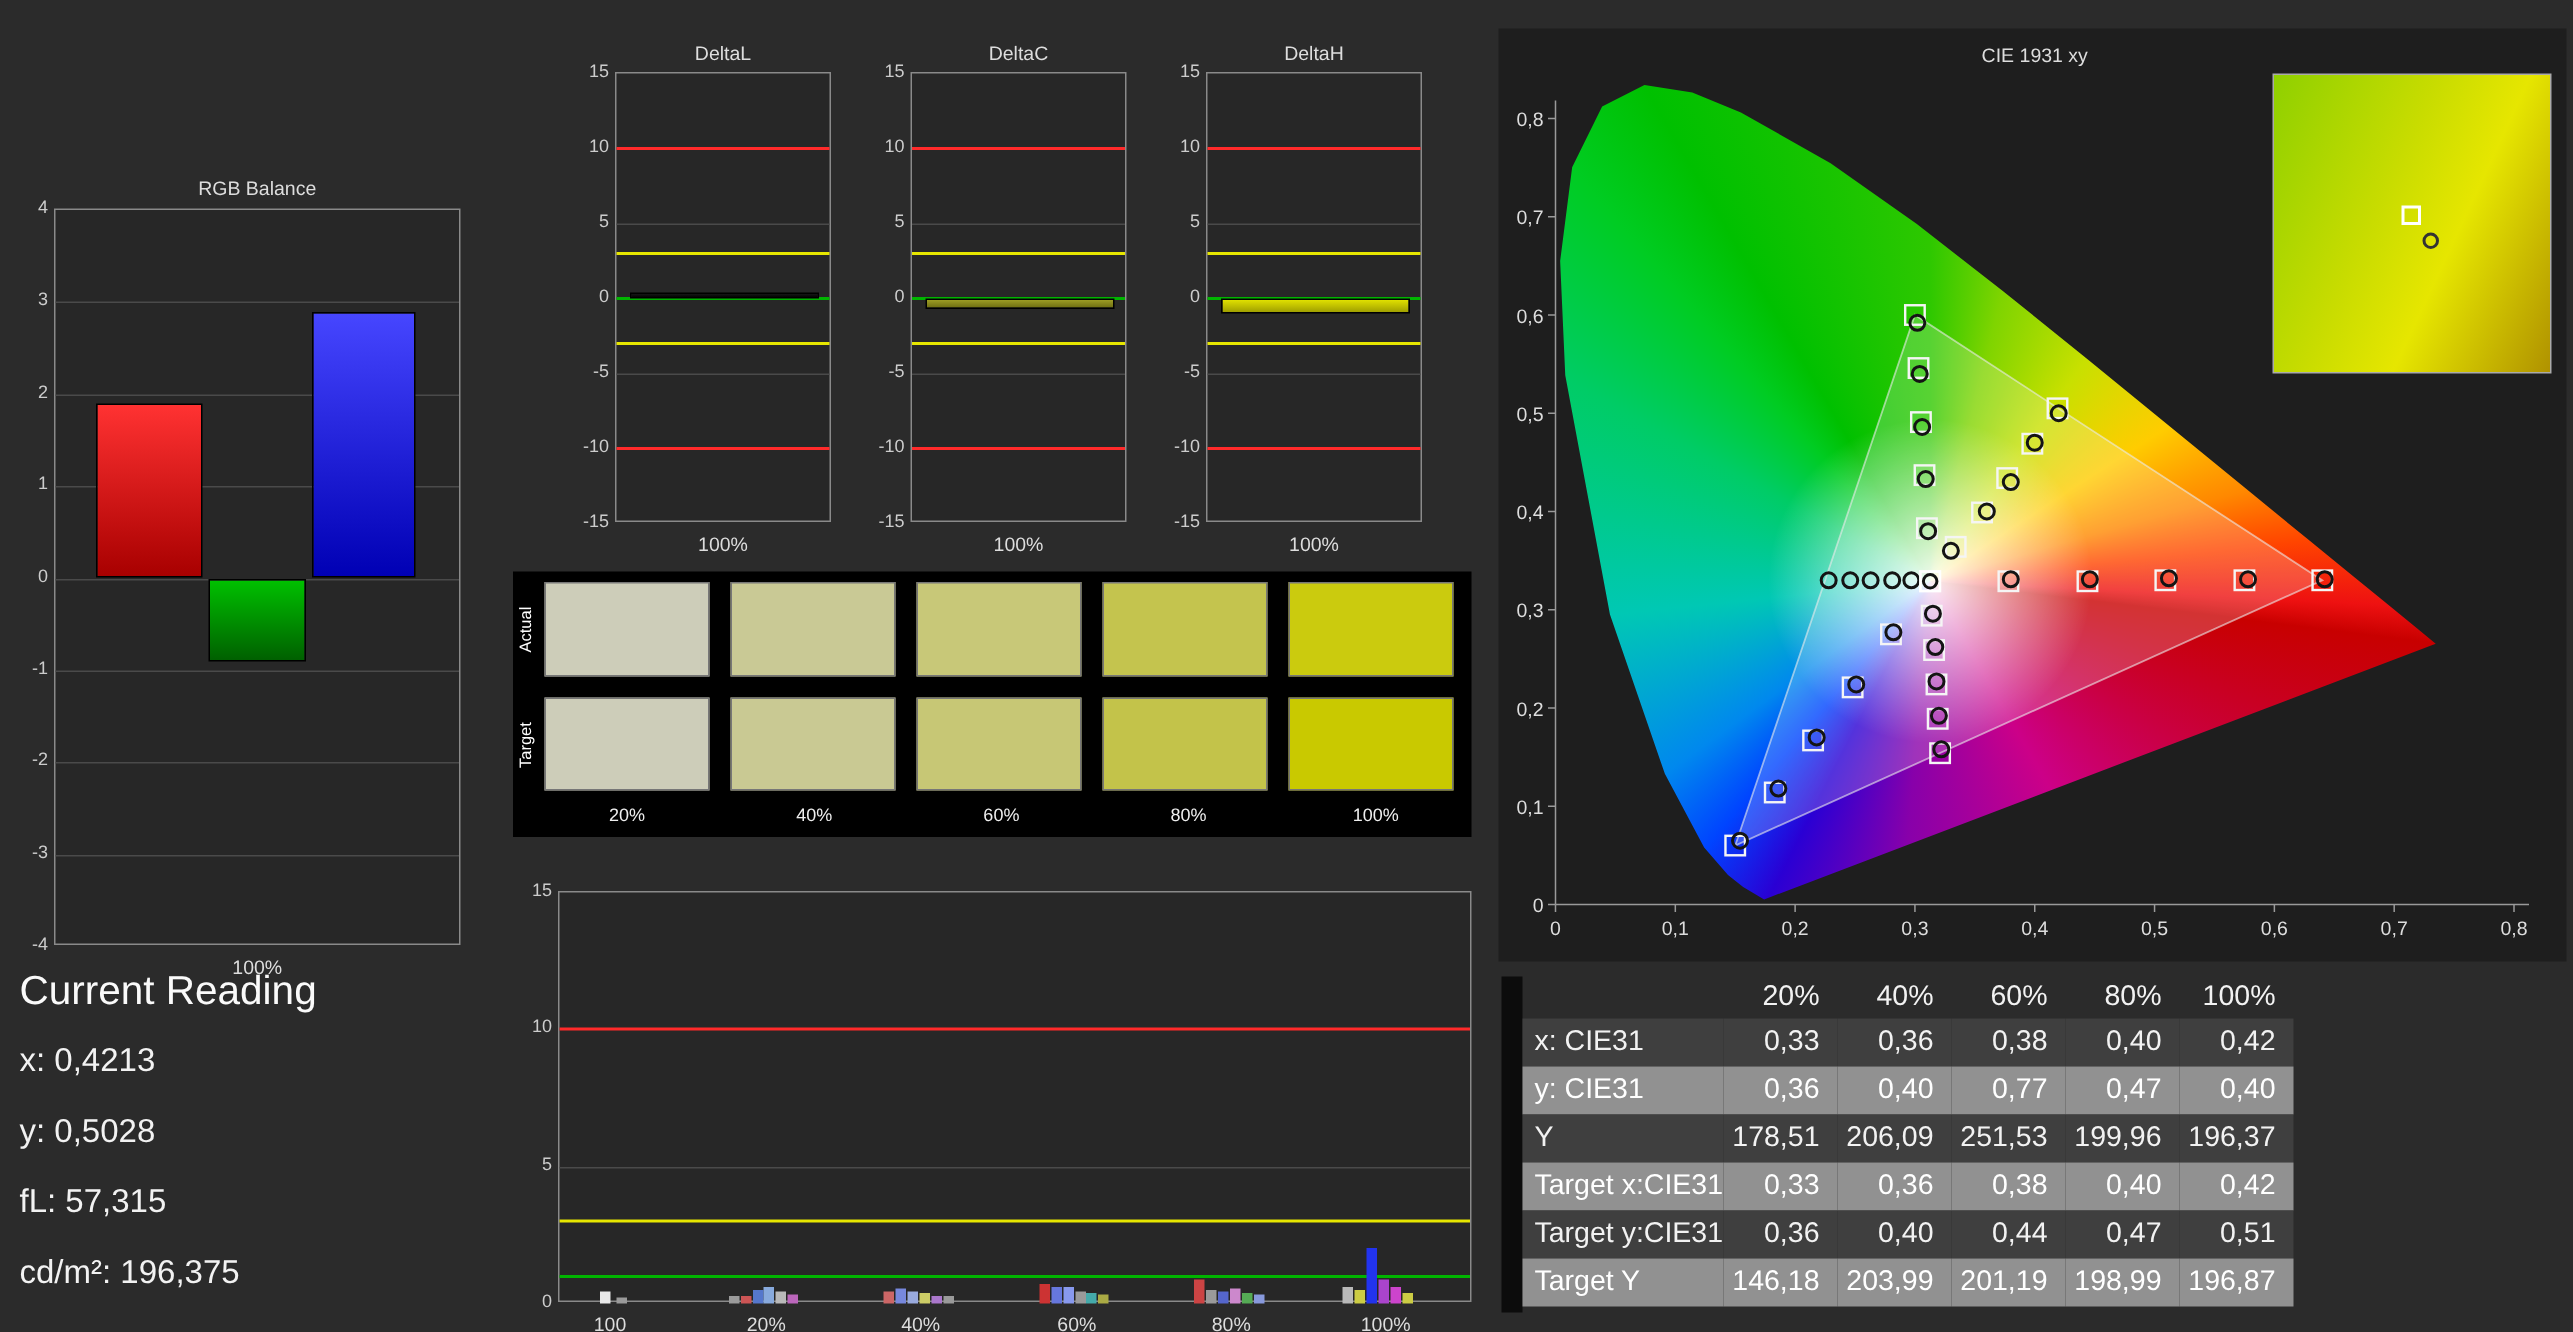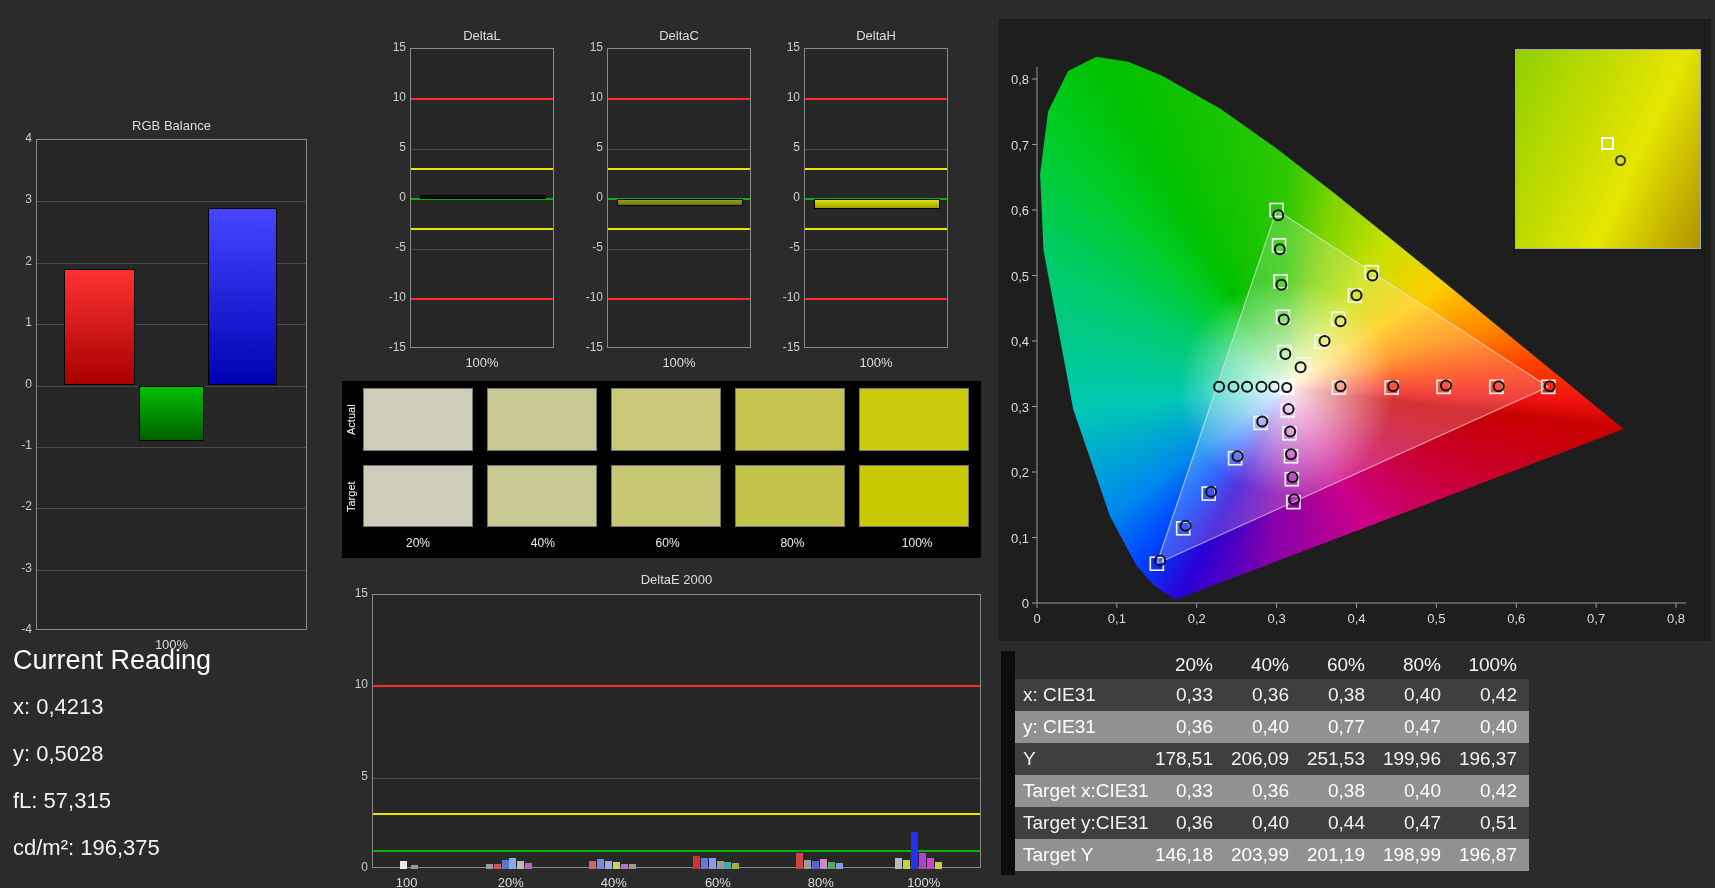--- a/index.html
+++ b/index.html
@@ -156,21 +156,20 @@
       <div class="swatch" style="left: 393px; top: 84px; height: 62px; background: rgb(195, 195, 74);"></div>
       <div class="swatch" style="left: 517px; top: 84px; height: 62px; background: rgb(201, 201, 0);"></div>
       <div class="xlab" style="left: 76px; top: 155px;">20%</div>
       <div class="xlab" style="left: 200.8px; top: 155px;">40%</div>
       <div class="xlab" style="left: 325.6px; top: 155px;">60%</div>
       <div class="xlab" style="left: 450.4px; top: 155px;">80%</div>
       <div class="xlab" style="left: 575.2px; top: 155px;">100%</div>
     </div>
 
   <div class="chart" id="de-chart" style="left:322px;top:570px;width:680px;height:316px">
-      <div class="chart-title" style="left: 50px; width: 609px; top: 2px;">DeltaE 2000</div>
       <div class="plot" style="left: 50px; top: 24px; width: 609px; height: 274px;">
         <div class="grid" style="top: 182.667px;"></div>
         <div class="ref" style="top: 90.3333px; background: rgb(255, 42, 42);"></div>
         <div class="ref" style="top: 218.2px; background: rgb(230, 230, 0);"></div>
         <div class="ref" style="top: 254.733px; background: rgb(0, 180, 0);"></div>
         <div class="bar ebar" style="left: 27.45px; width: 7px; top: 265.78px; height: 8.22px; background: rgb(232, 232, 232);"></div>
         <div class="bar ebar" style="left: 38.412px; width: 7px; top: 270.347px; height: 3.65333px; background: rgb(154, 154, 154);"></div>
         <div class="bar ebar" style="left: 112.71px; width: 7px; top: 268.52px; height: 5.48px; background: rgb(154, 154, 154);"></div>
         <div class="bar ebar" style="left: 120.627px; width: 7px; top: 268.885px; height: 5.11467px; background: rgb(204, 85, 85);"></div>
         <div class="bar ebar" style="left: 128.544px; width: 7px; top: 264.867px; height: 9.13333px; background: rgb(85, 119, 204);"></div>
@@ -216,20 +215,21 @@
 
   <div id="reading">
     <div class="reading-title">Current Reading</div>
     <div class="reading-line">x: 0,4213</div>
     <div class="reading-line">y: 0,5028</div>
     <div class="reading-line">fL: 57,315</div>
     <div class="reading-line">cd/m²: 196,375</div>
   </div>
 
   <div id="cie-panel">
+    <div class="chart-title" id="cie-title">CIE 1931 xy</div>
     <div id="cie-horseshoe" style="clip-path: polygon(139.1px 566.6px, 125.1px 558.3px, 115px 550.4px, 99.1px 532px, 72.9px 482.9px, 36.3px 376.6px, 6.5px 217.2px, 3.1px 141px, 11.1px 78.5px, 31.1px 38px, 59.3px 23.7px, 91.2px 28.7px, 123.6px 42px, 183.4px 75.8px, 240.9px 116.4px, 298px 160.8px, 354.7px 206.5px, 409.4px 251.1px, 459.4px 292px, 500.8px 325.9px, 531.8px 351.1px, 552.3px 367.9px, 574.3px 385.9px, 586.8px 396.1px); background: radial-gradient(150px at 249.8px 354.4px, rgba(255, 255, 255, 0.92), rgba(255, 255, 255, 0) 72%), conic-gradient(at 249.8px 354.4px, rgb(46, 200, 0) 0deg, rgb(127, 212, 0) 14deg, rgb(200, 224, 0) 35deg, rgb(255, 204, 0) 57deg, rgb(255, 136, 0) 74deg, rgb(255, 68, 0) 84deg, rgb(238, 17, 17) 93deg, rgb(200, 0, 0) 97deg, rgb(204, 0, 136) 150deg, rgb(136, 0, 170) 185deg, rgb(42, 0, 212) 207deg, rgb(0, 68, 255) 220deg, rgb(0, 136, 238) 234deg, rgb(0, 200, 180) 264deg, rgb(0, 204, 102) 299deg, rgb(0, 204, 34) 319deg, rgb(0, 192, 0) 330deg, rgb(46, 200, 0) 360deg);"></div>
     <svg id="cie-svg" viewBox="0 0 712 622">
         <line x1="38" y1="584" x2="687" y2="584" stroke="#9a9a9a"></line>
         <line x1="38" y1="584" x2="38" y2="48" stroke="#9a9a9a"></line>
         <line x1="38" y1="584" x2="38" y2="589" stroke="#9a9a9a"></line>
         <text x="38" y="604" text-anchor="middle" fill="#ddd" font-size="13">0</text>
         <line x1="117.875" y1="584" x2="117.875" y2="589" stroke="#9a9a9a"></line>
         <text x="117.875" y="604" text-anchor="middle" fill="#ddd" font-size="13">0,1</text>
         <line x1="197.75" y1="584" x2="197.75" y2="589" stroke="#9a9a9a"></line>
         <text x="197.75" y="604" text-anchor="middle" fill="#ddd" font-size="13">0,2</text>

